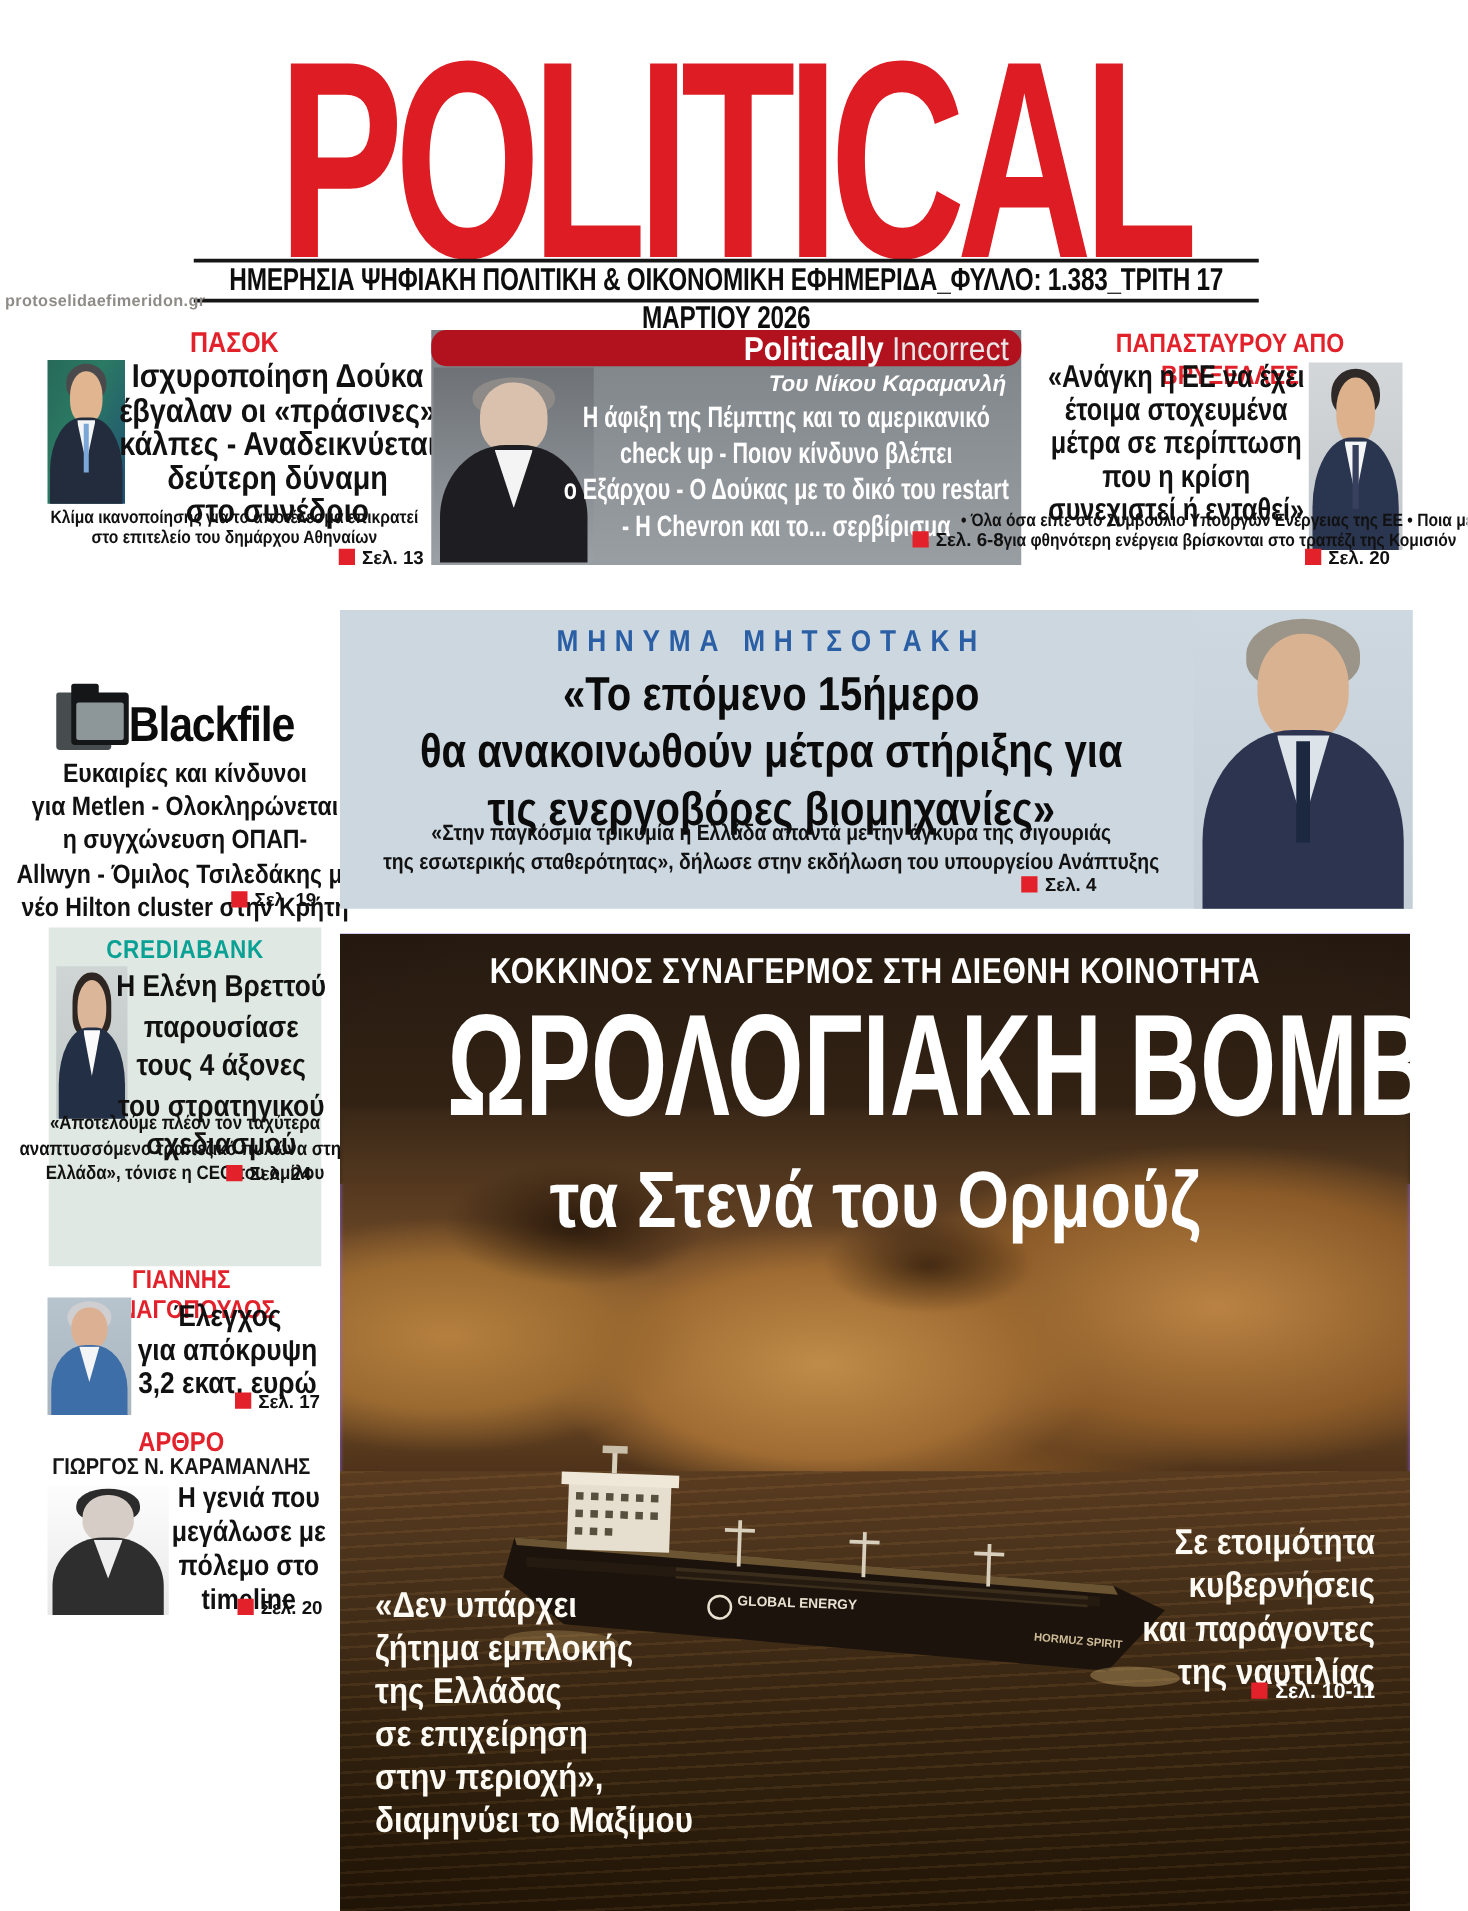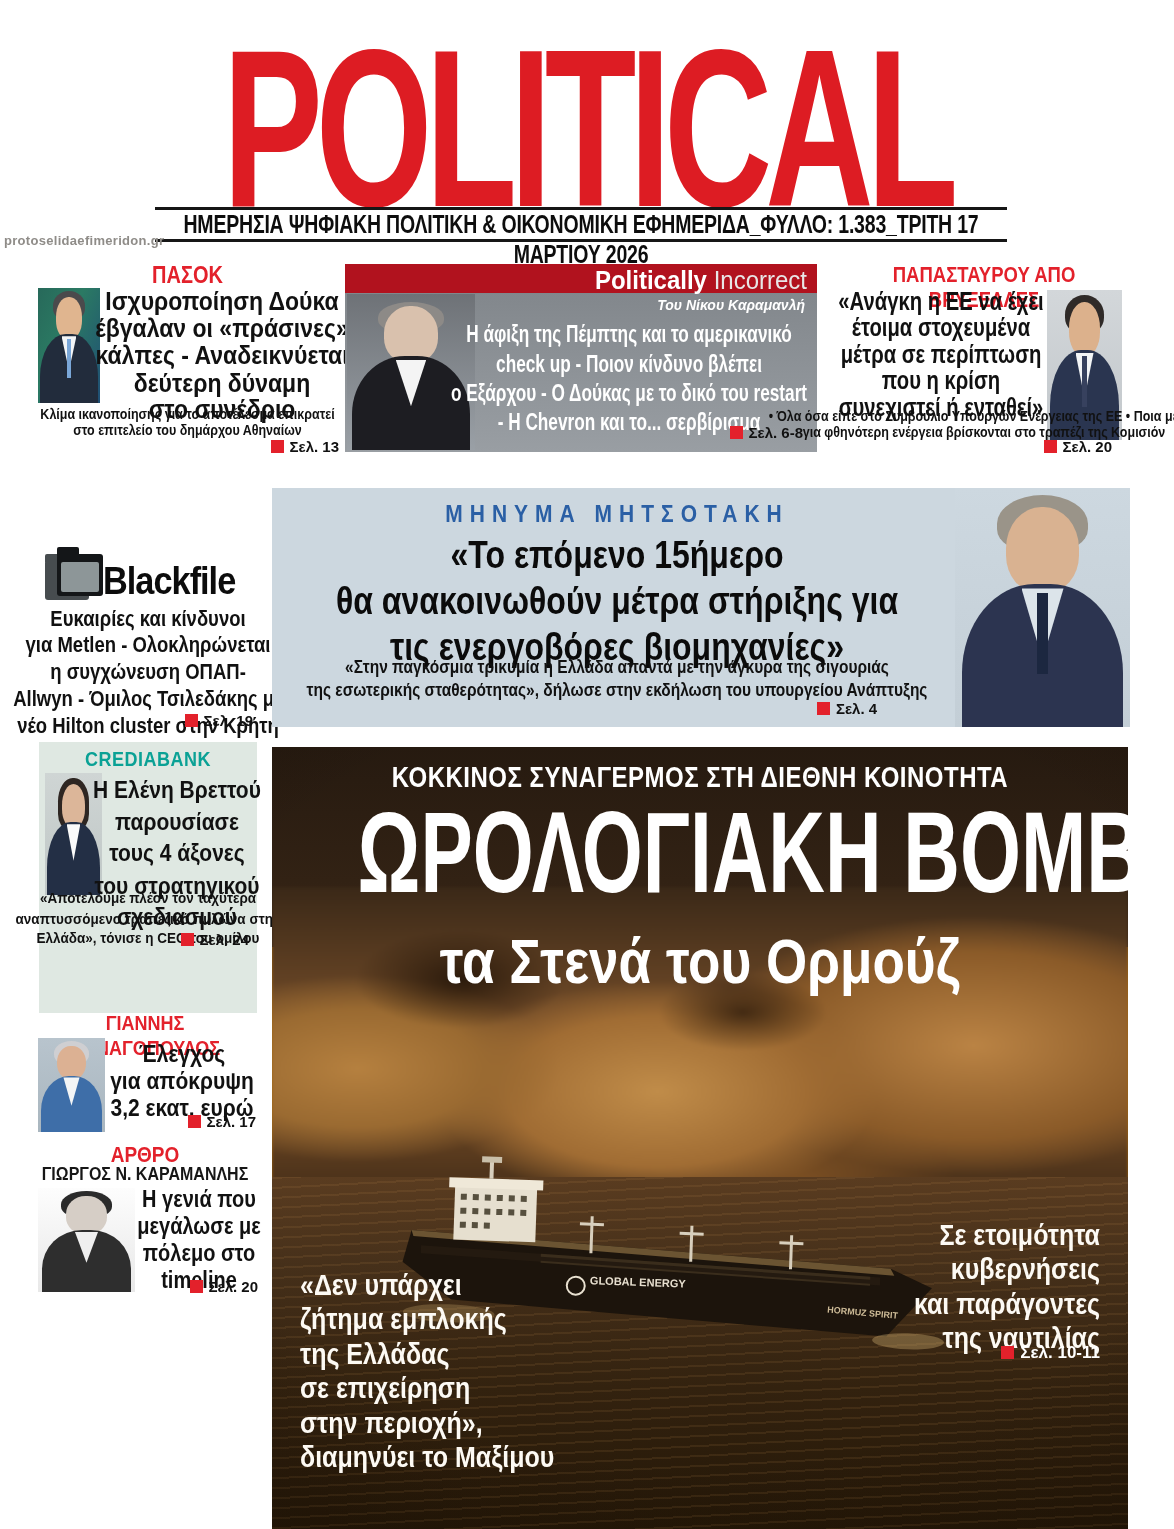--- a/index.html
+++ b/index.html
@@ -31,27 +31,27 @@
   .ph-hair{left:24%;top:3%;width:52%;height:26%;border-radius:50% 50% 42% 42%;background:#4c4c50;}
   .ph-head{left:29%;top:8%;width:42%;height:36%;border-radius:48% 48% 44% 44%;background:#dfb48e;}
   .ph-body{left:4%;top:40%;width:92%;height:62%;background:#233049;border-radius:45% 45% 0 0/60% 60% 0 0;}
   .ph-shirt{left:38%;top:42%;width:24%;height:30%;background:#f3f5f6;clip-path:polygon(0 0,100% 0,50% 100%);}
   .ph-tie{left:47%;top:44%;width:6%;height:34%;background:#32415e;}
 
   .kicker{font-weight:bold;color:#e3212b;}
 
   
   .pol-box{left:345px;top:264px;width:472px;height:188px;background:linear-gradient(180deg,#7e8388,#999ea3);}
-  .pol-bar{position:absolute;left:0;top:0;width:100%;height:29px;background:#b1121e;text-align:right;}
+  .pol-bar{position:absolute;left:0;top:0;width:100%;height:29px;background:#b1121e;text-align:right;border-radius:12px;}
   .pol-brand{display:inline-block;margin-right:10px;font-size:24px;line-height:29px;color:#fff;
              transform:scale(1,1.1);transform-origin:50% 0;}
   .pol-brand .lite{font-weight:normal;color:#e8e6e6;}
 
   
-  .hero{left:272px;top:747px;width:856px;height:782px;background:#a16207;overflow:hidden;}
+  .hero{left:272px;top:747px;width:856px;height:782px;background:#8b5cf6;overflow:hidden;}
   .hero .sky{position:absolute;left:0;top:0;width:100%;height:200px;background:linear-gradient(180deg,#261a10,#382616);}
   .hero .map{position:absolute;left:0;top:140px;width:100%;height:330px;filter:blur(1.5px);background:
     radial-gradient(ellipse 150px 70px at 22% 28%, rgba(30,17,6,.8) 0%, transparent 70%),
     radial-gradient(ellipse 120px 55px at 55% 38%, rgba(34,19,7,.7) 0%, transparent 70%),
     radial-gradient(ellipse 280px 130px at 10% 55%, #b5803f 0%, #9a6a31 45%, transparent 72%),
     radial-gradient(ellipse 300px 150px at 45% 62%, #c08c49 0%, #a06c33 50%, transparent 74%),
     radial-gradient(ellipse 360px 170px at 82% 48%, #ba8344 0%, #8a5a28 55%, transparent 76%),
     radial-gradient(ellipse 220px 90px at 62% 88%, #7a4e22 0%, transparent 70%),
     linear-gradient(180deg,#3a2817 0%,#6b4726 35%,#7c5229 55%,#5a3b1e 80%,#3b2715 100%);}
   .hero .water{position:absolute;left:0;top:430px;width:100%;height:352px;background:
@@ -114,21 +114,21 @@
   <div class="abs pol-box">
     <div class="pol-bar">
       <span class="pol-brand"><span class="b">Politically</span> <span class="lite">Incorrect</span></span>
     </div>
     <div class="ph" style="left:2px;top:30px;width:128px;height:156px;background:linear-gradient(180deg,#6e7277,#9aa0a6);">
       <div class="ph-hair" style="background:#8d8a87;height:20%;top:5%;"></div>
       <div class="ph-head" style="background:#d9c1ad;"></div>
       <div class="ph-body" style="background:#1d1d22;"></div>
       <div class="ph-shirt" style="background:#f4f4f4;"></div>
     </div>
-    <div class="abs" style="right:12px;top:33px;color:#fff;font-style:italic;font-weight:bold;font-size:14px;">Του Νίκου Καραμανλή</div>
+    <div class="abs" style="right:12px;top:33px;color:#fff;font-style:italic;font-weight:bold;font-size:18px;">Του Νίκου Καραμανλή</div>
     <div class="abs lines b" style="left:96px;top:56px;width:376px;font-size:21px;line-height:26px;color:#fff;transform:scale(.82,1.12);transform-origin:50% 0;">
       <span class="line">Η άφιξη της Πέμπτης και το αμερικανικό</span>
       <span class="line">check up - Ποιον κίνδυνο βλέπει</span>
       <span class="line">ο Εξάρχου - Ο Δούκας με το δικό του restart</span>
       <span class="line">- Η Chevron και το... σερβίρισμα</span>
     </div>
     <div class="abs pg" style="right:14px;top:160px;">
       <span class="pgsq"></span><span>Σελ. 6-8</span>
     </div>
   </div>

